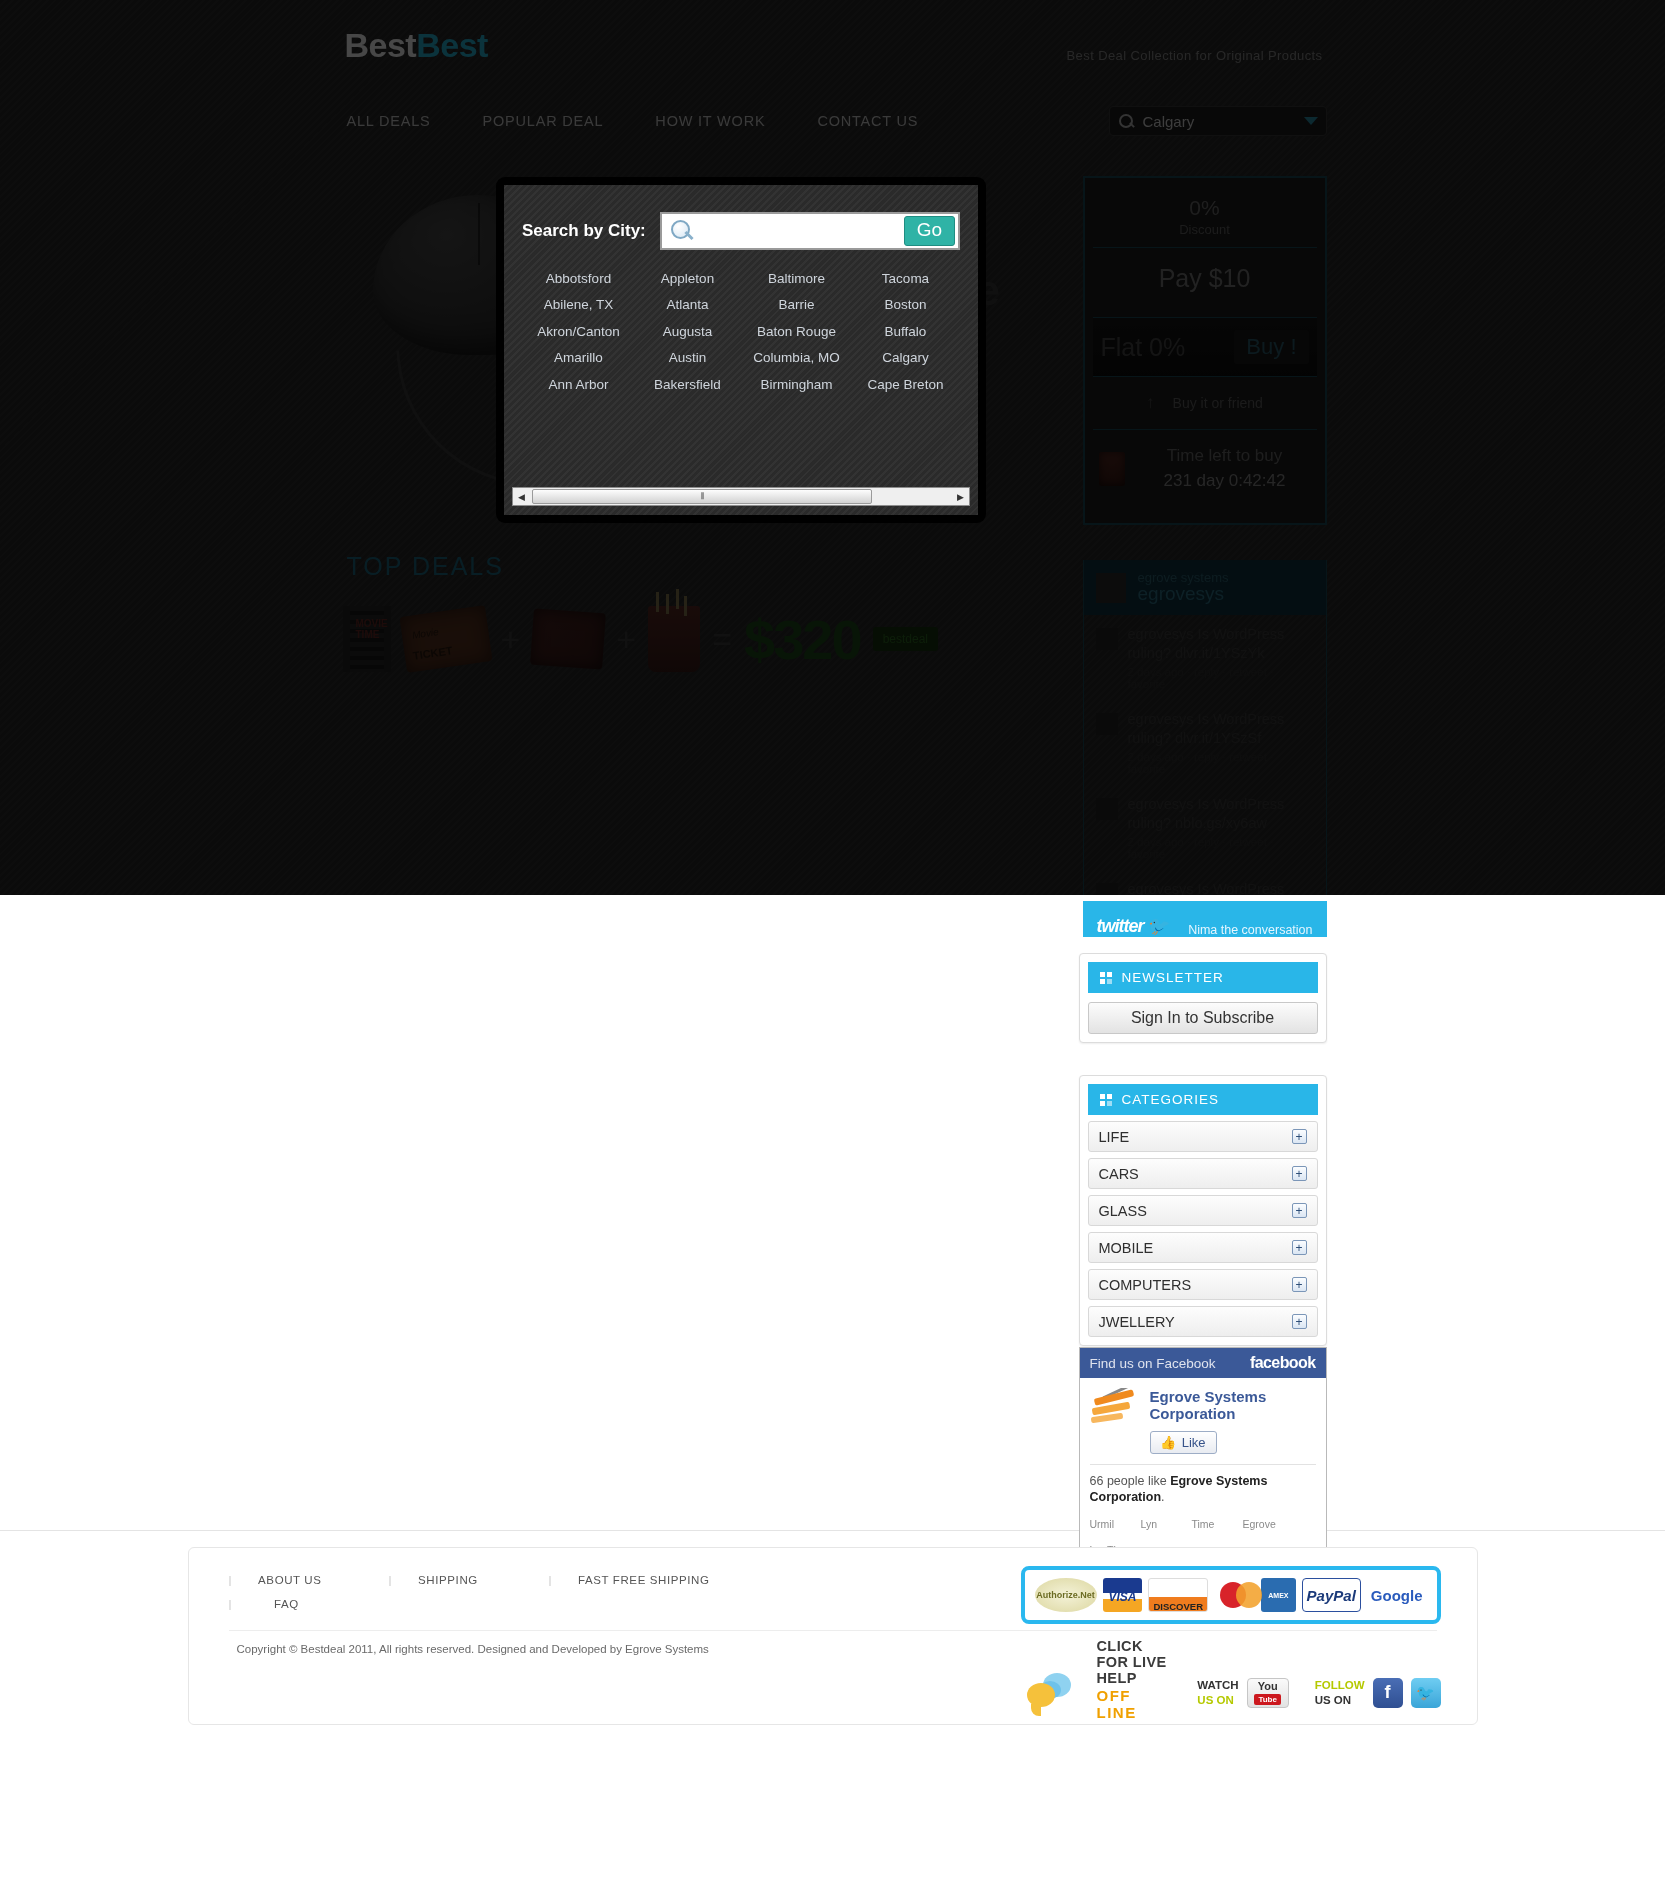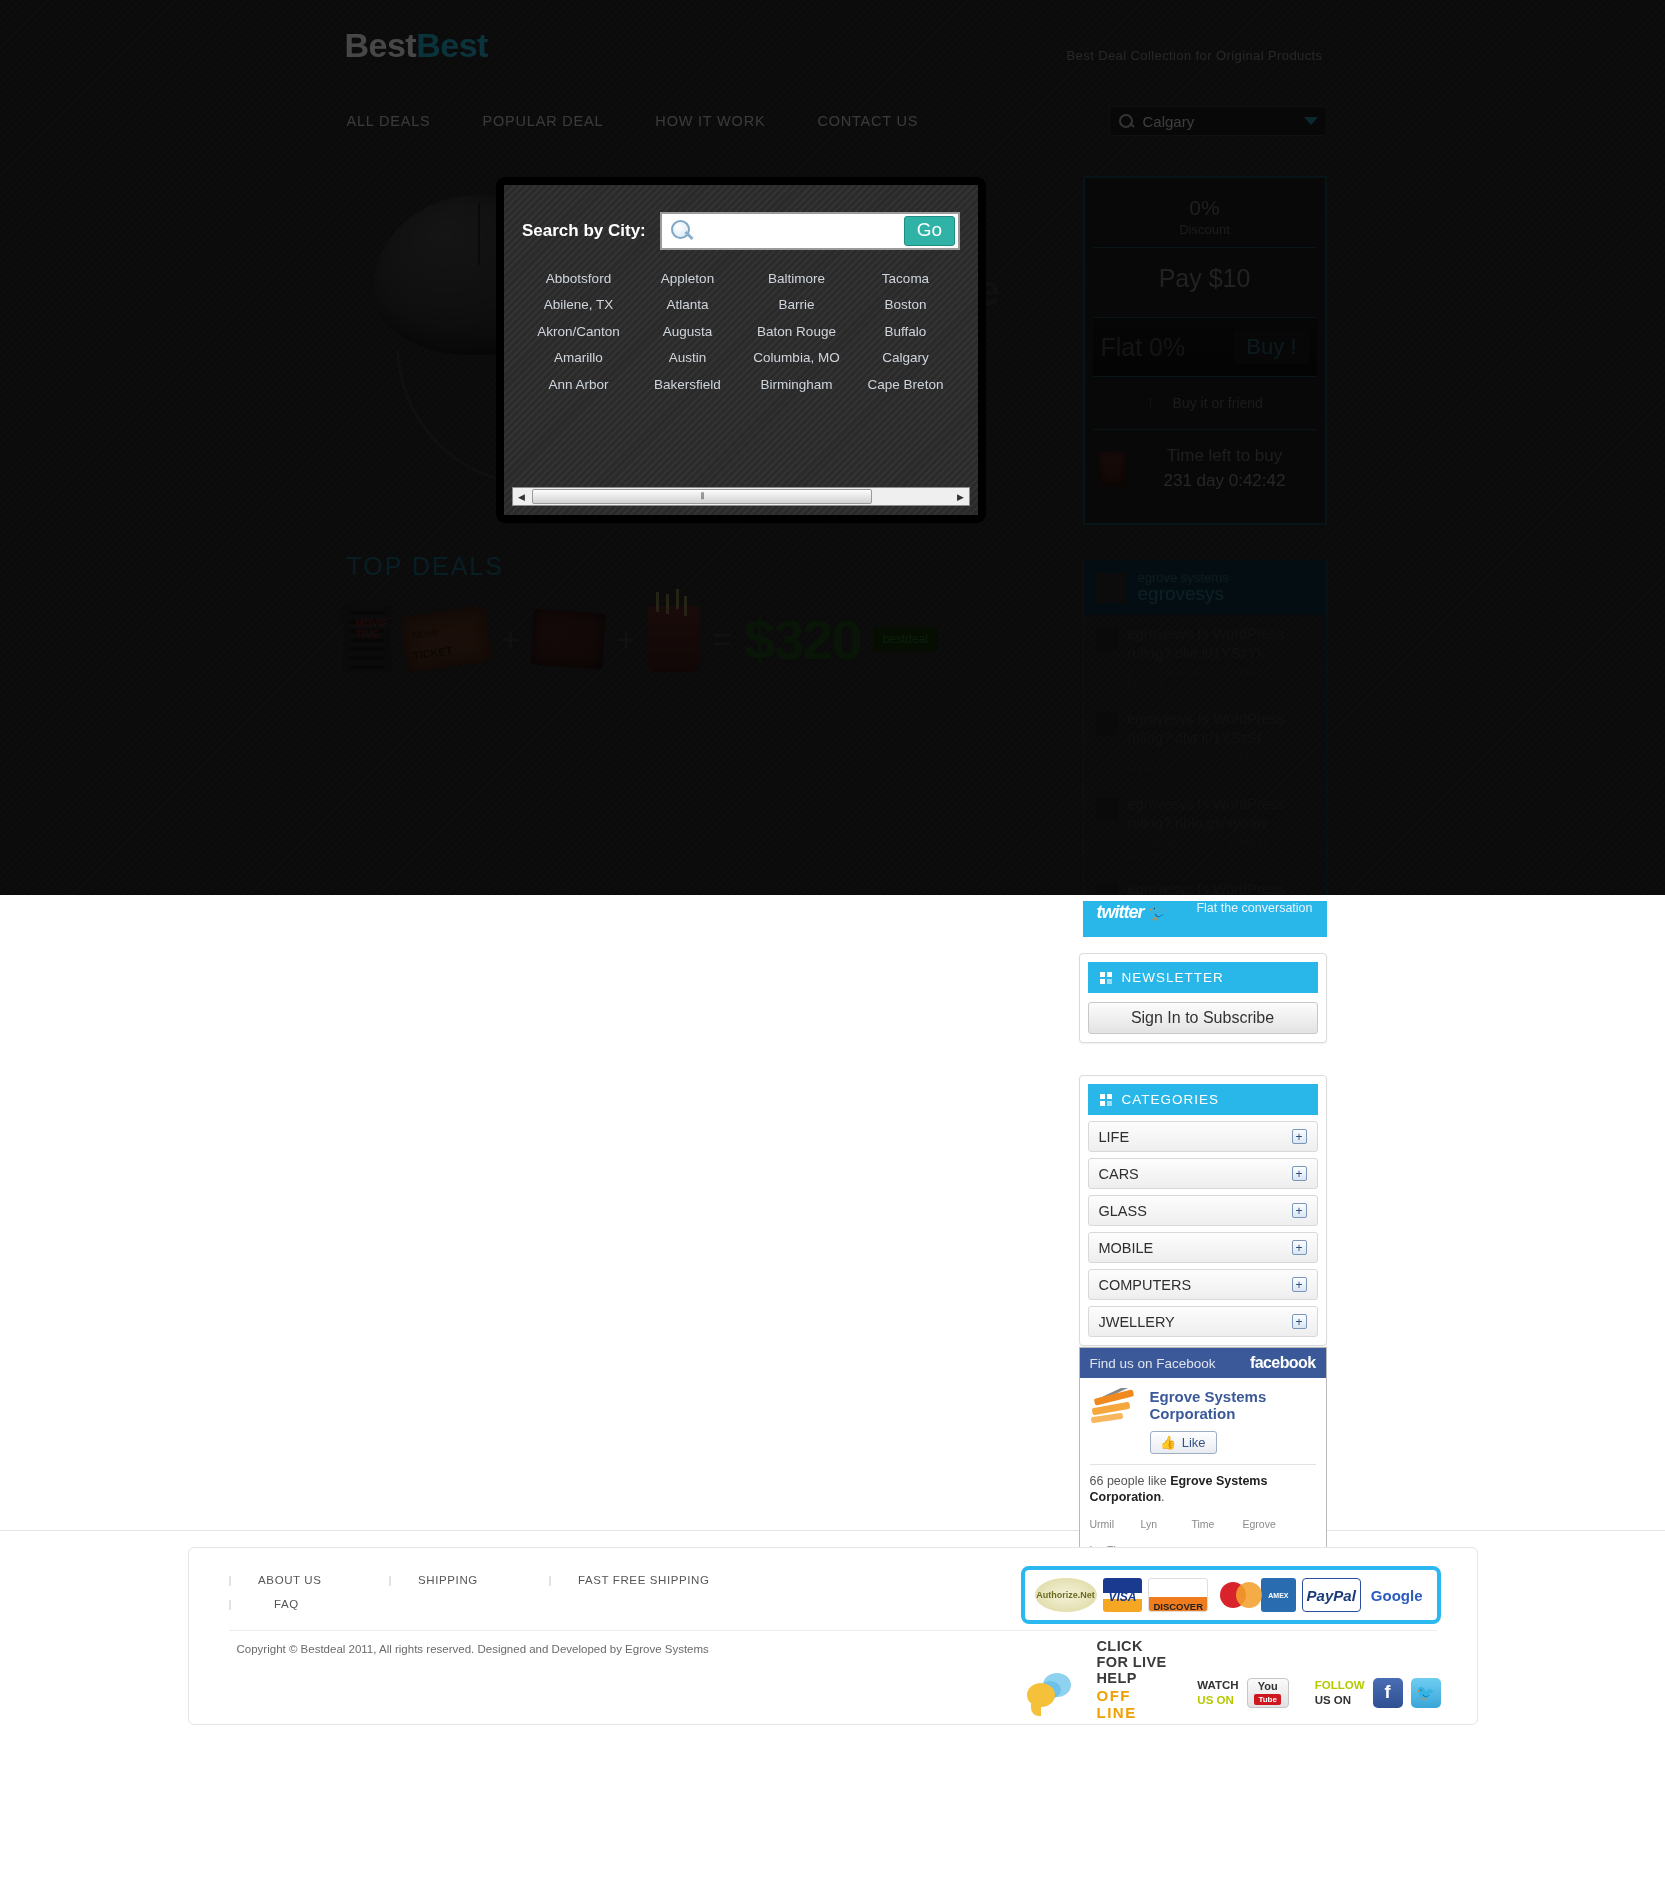--- a/index.html
+++ b/index.html
@@ -299,21 +299,21 @@
   }
 
   
   .lower {
     position: relative; width: 1665px; background: #fff; padding-bottom: 10px;
   }
   .lower-wrap { position: relative; width: 1000px; margin: 0 auto; }
 
   .twitter-bar {
     position: absolute; right: 6px; top: 6px; width: 244px; height: 36px;
-    background: #29b6e8; display: flex; align-items: flex-start; padding: 0 14px;
+    background: #29b6e8; display: flex; align-items: flex-end; padding: 0 14px;
     justify-content: space-between;
   }
   .tw-logo { color: #fff; font-size: 18px; font-weight: bold; font-style: italic; letter-spacing: -1px;}
   .tw-bird { display:inline-block; margin-left: 3px; }
   .tw-join { color: #e4f6ff; font-size: 12.5px; }
 
   .panel {
     position: absolute; right: 6px; width: 248px;
     background: #fff; border: 1px solid #dcdcdc; border-radius: 4px;
     box-shadow: 0 1px 2px rgba(0,0,0,0.07);
@@ -639,21 +639,21 @@
 
     </div>
   </div>
 </div>
 
 <div class="lower" style="height:635px;">
   <div class="lower-wrap" style="height:635px;">
 
     <div class="twitter-bar">
       <span class="tw-logo"><span>twitter</span><span class="tw-bird">🐦</span></span>
-      <span class="tw-join">Flat the conversation</span>
+      <span class="tw-join">Nima the conversation</span>
     </div>
 
     <div class="panel" style="top:58px;">
       <div class="panel-head">
         <span class="grid-icon">
             <i></i>
             <i></i>
             <i></i>
             <i></i>
           </span>

